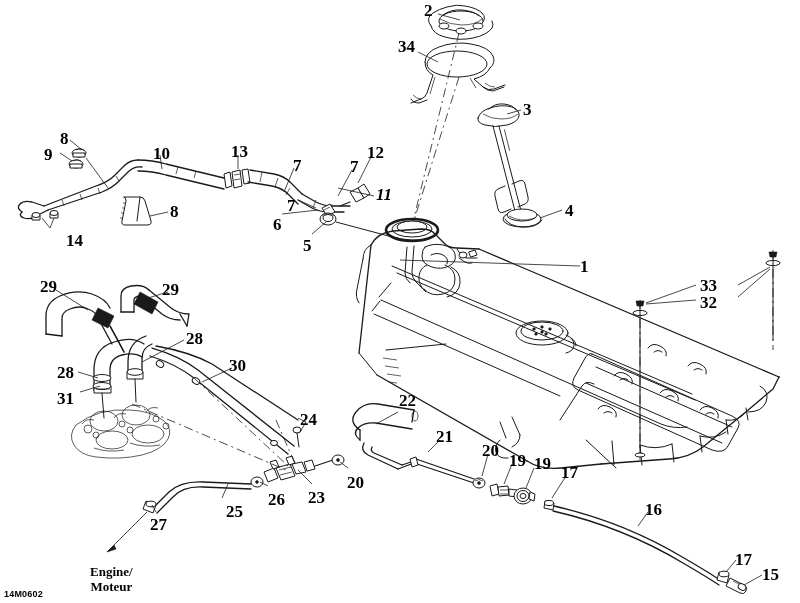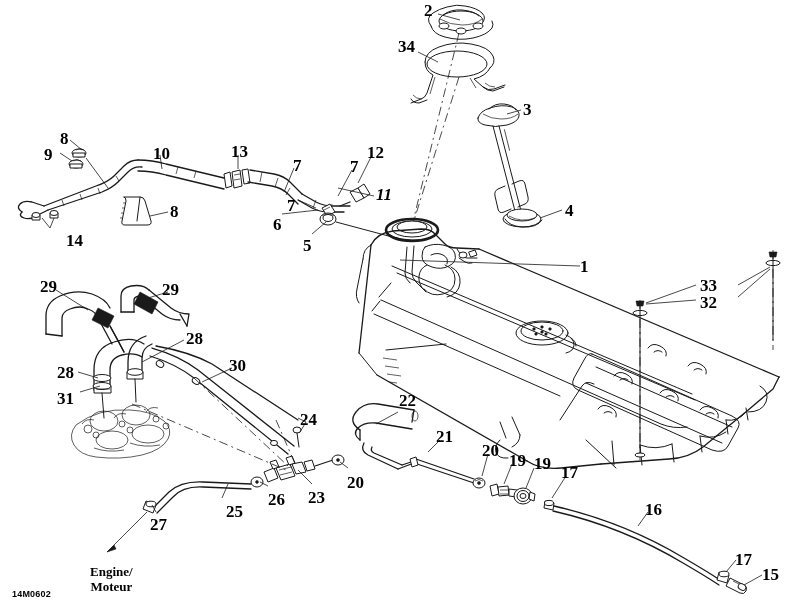--- a/index.html
+++ b/index.html
@@ -465,15 +465,15 @@
   <div class="lbl" style="left:150px;top:516px;">27</div>
   <div class="lbl" style="left:645px;top:501px;">16</div>
   <div class="lbl" style="left:735px;top:551px;">17</div>
   <div class="lbl" style="left:762px;top:566px;">15</div>
 
   <div class="engine" style="left:66px;top:565px;margin-left:24px;">
     <div>Engine/</div>
     <div>Moteur</div>
   </div>
 
-  <div class="docid" style="left:4px;top:589px;margin-left:8px;">14M0602</div>
+  <div class="docid" style="left:4px;top:589px;">14M0602</div>
 
 </div>
 
 </body></html>

